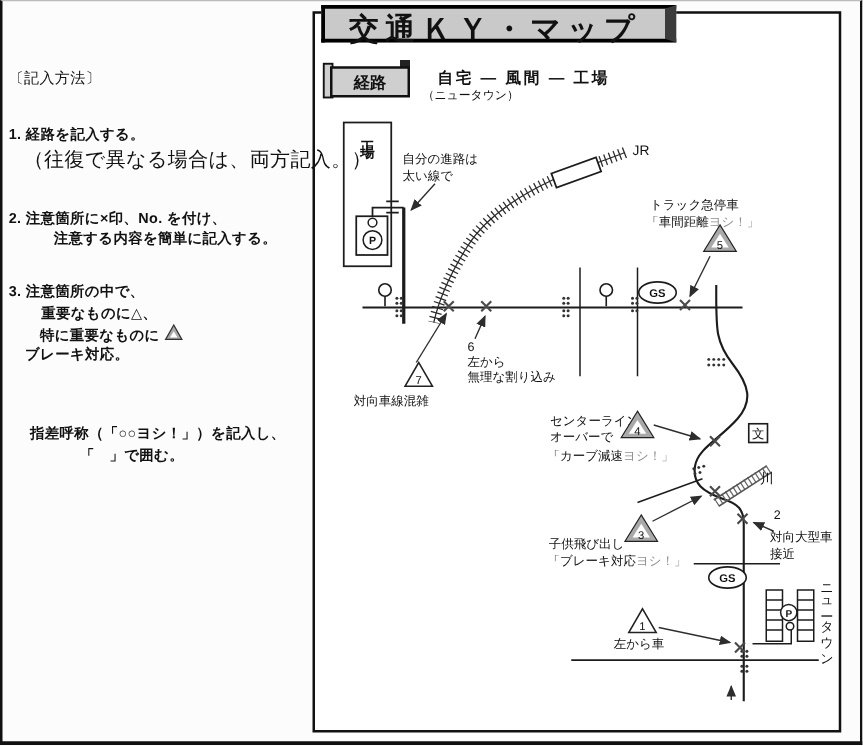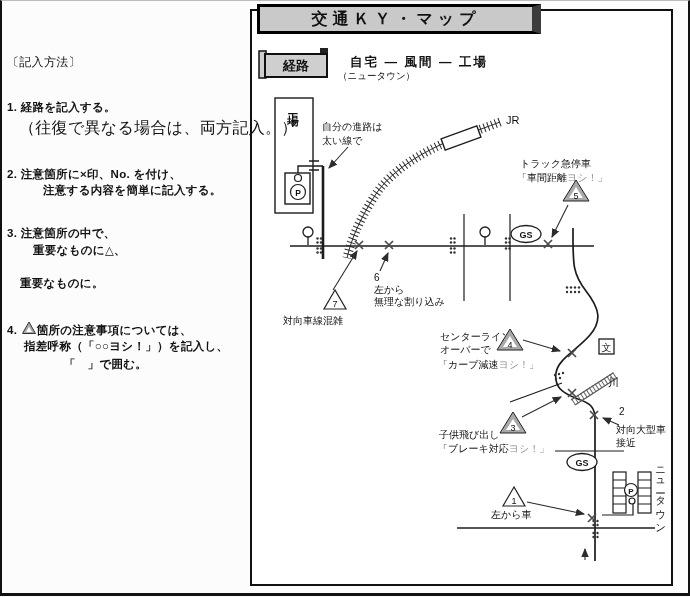--- a/index.html
+++ b/index.html
@@ -17,22 +17,22 @@
   }
   
   #panel{
     position:absolute;left:248px;top:8px;width:419px;height:573px;
     border:2px solid #111;background:#fff;
   }
   
   #titlebar{
     position:absolute;left:255px;top:3px;width:272px;height:24px;
     background:#c9c9c9;border:3px solid #000;border-right:9px solid #3c3c3c;
-    display:flex;align-items:center;justify-content:center;
-    font-size:16px;font-weight:bold;letter-spacing:5px;
+    display:flex;align-items:flex-start;justify-content:center;
+    font-size:24px;font-weight:bold;letter-spacing:5px;
   }
   
   .sb{position:absolute;white-space:nowrap;font-size:11.5px;font-weight:bold;letter-spacing:.3px;}
   .sb.normal{font-weight:normal;}
   .tri-icon{display:inline-block;vertical-align:-1px;}
   
   .vlabel{position:absolute;writing-mode:vertical-rl;text-orientation:upright;white-space:nowrap;}
   #factory-label{left:283px;top:102px;font-size:11.5px;letter-spacing:3px;font-weight:bold;}
   #newtown-label{left:652px;top:459px;font-size:10.5px;letter-spacing:1.5px;}
   svg{position:absolute;left:0;top:0;}
@@ -54,28 +54,28 @@
   <div class="sb normal" style="left:5px;top:53px;font-size:12px;">〔記入方法〕</div>
 
   <div class="sb" style="left:5px;top:99px;">1. 経路を記入する。</div>
   <div class="sb normal" style="left:17px;top:117px;font-size:16px;">（往復で異なる場合は、両方記入。）</div>
 
   <div class="sb" style="left:5px;top:166px;">2. 注意箇所に×印、No. を付け、</div>
   <div class="sb" style="left:18px;top:182px;margin-left:23px;">注意する内容を簡単に記入する。</div>
 
   <div class="sb" style="left:5px;top:225px;">3. 注意箇所の中で、</div>
   <div class="sb" style="left:31px;top:242px;text-align:center;">重要なものに△、</div>
-  <div class="sb" style="left:18px;top:275px;">重要なものに。</div>
-
-  <div class="sb" style="left:5px;top:320px;">
-    <span>4. </span><span class="tri-icon"><svg width="16" height="14" style="position:static">
+  <div class="sb" style="left:30px;top:258px;">
+    <span>特に重要なものに </span><span class="tri-icon"><svg width="16" height="14" style="position:static">
           <polygon points="8,1 1.5,12.5 14.5,12.5" fill="#a9a9a9" stroke="#333" stroke-width="1"></polygon>
           <polygon points="8,6 5,11 11,11" fill="#fff"></polygon>
-        </svg></span><span>箇所の注意事項については、</span>
+        </svg></span>
   </div>
+  <div class="sb" style="left:18px;top:275px;">ブレーキ対応。</div>
+
   <div class="sb" style="left:22px;top:338px;">指差呼称（「○○ヨシ！」）を記入し、</div>
   <div class="sb" style="left:22px;top:356px;margin-left:40px;">「　」で囲む。</div>
 
   <svg width="690" height="597" viewBox="0 0 690 597">
     <defs>
       <marker id="arr" markerWidth="9" markerHeight="7" refX="7.5" refY="3.5" orient="auto">
         <path d="M0,0 L8.5,3.5 L0,7 Z" fill="#2d2d2d"></path>
       </marker>
     </defs>
 

